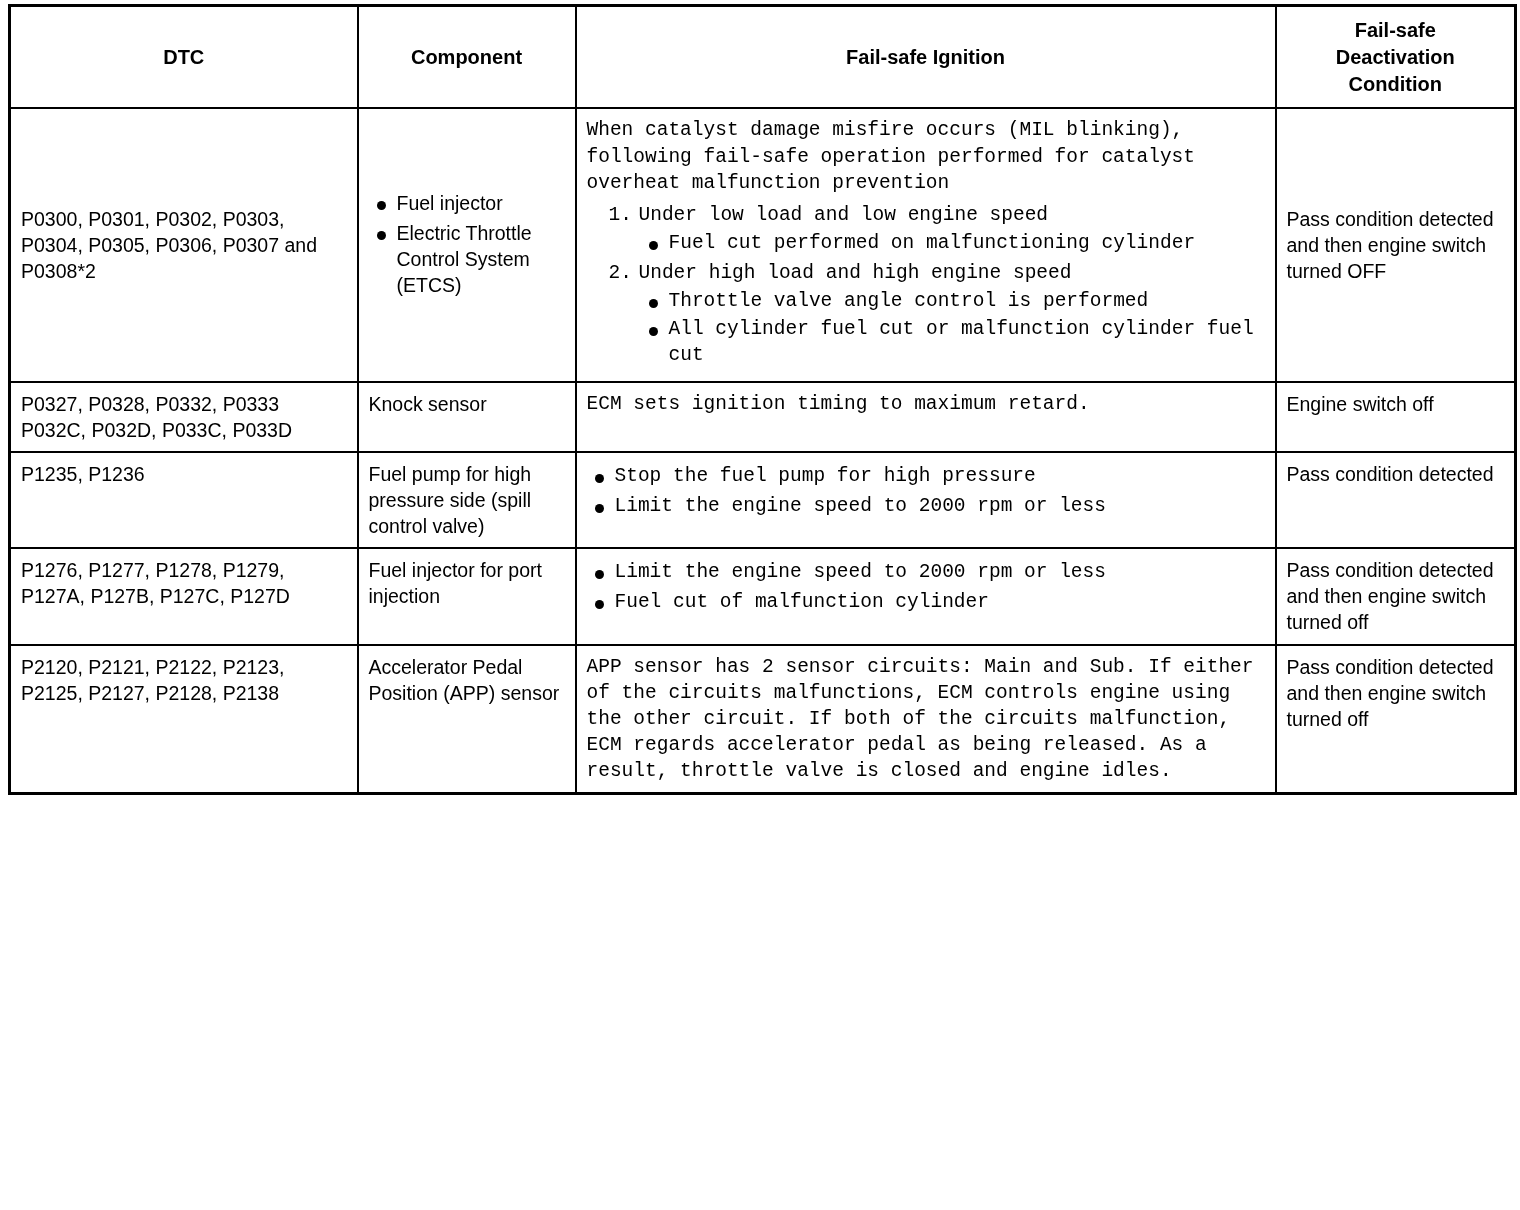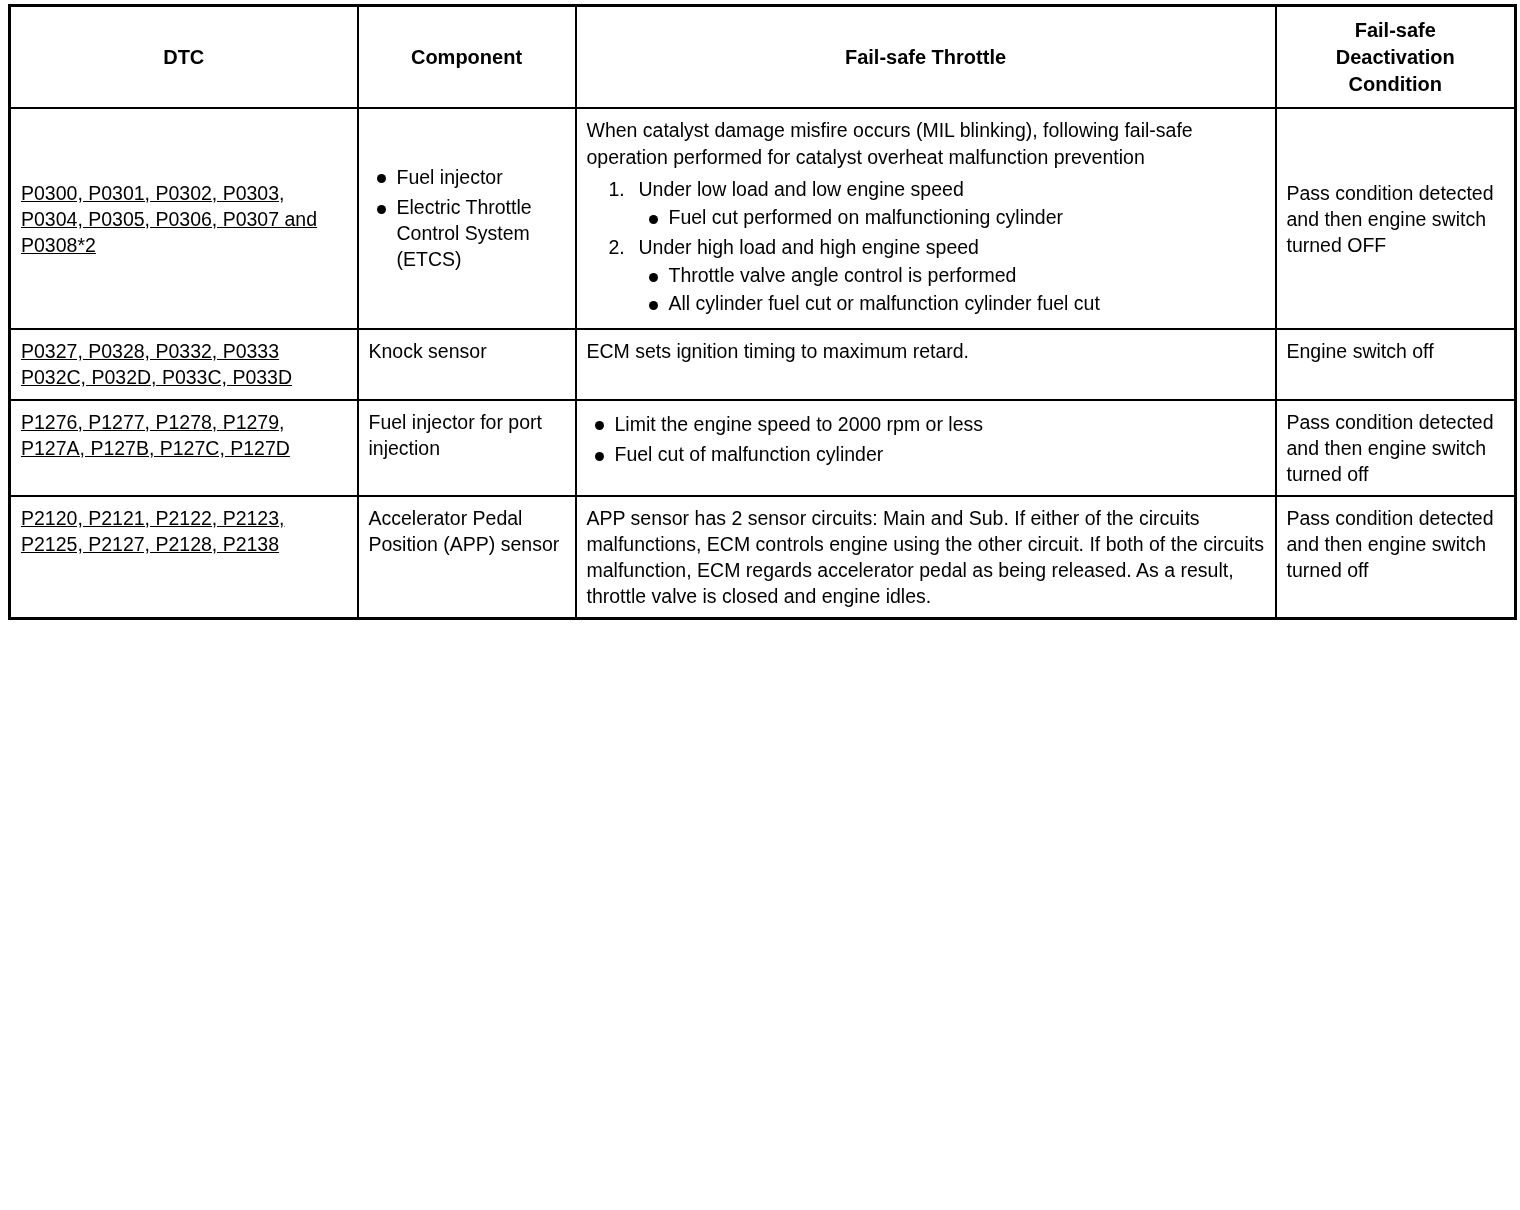--- a/index.html
+++ b/index.html
@@ -39,23 +39,23 @@
     vertical-align: middle;
     font-weight: bold;
     font-size: 20px;
     padding: 10px 8px;
   }
   col.c-dtc { width: 348px; }
   col.c-comp { width: 218px; }
   col.c-ops { width: 700px; }
   col.c-deact { width: 240px; }
 
-  td.cell-dtc { vertical-align: middle; text-decoration: underline; }
+  td.cell-dtc { vertical-align: middle; }
   td.cell-comp { vertical-align: middle; }
-  td.cell-ops { vertical-align: middle; }
+  td.cell-ops { vertical-align: middle; font-family: Liberation Mono, monospace; }
   td.cell-deact { vertical-align: middle; }
 
   .tall-row td.cell-dtc,
   .tall-row td.cell-comp,
   .tall-row td.cell-deact { vertical-align: middle; }
   .tall-row td.cell-ops { vertical-align: top; }
 
   ul.bullets {
     list-style: none;
     margin: 0;
@@ -117,21 +117,21 @@
     <colgroup>
       <col class="c-dtc">
       <col class="c-comp">
       <col class="c-ops">
       <col class="c-deact">
     </colgroup>
     <thead>
       <tr>
         <th>DTC</th>
         <th>Component</th>
-        <th>Fail-safe Throttle</th>
+        <th>Fail-safe Ignition</th>
         <th class="nowrap-block">Fail-safe
 Deactivation
 Condition</th>
       </tr>
     </thead>
     <tbody>
 
       <tr class="tall-row">
         <td class="cell-dtc">P0300, P0301, P0302, P0303, P0304, P0305, P0306, P0307 and P0308*2</td>
         <td class="cell-comp">
@@ -163,20 +163,31 @@
 
       <tr>
         <td class="cell-dtc">P0327, P0328, P0332, P0333 P032C, P032D, P033C, P033D</td>
         <td class="cell-comp">Knock sensor</td>
         <td class="cell-ops">ECM sets ignition timing to maximum retard.</td>
         <td class="cell-deact">Engine switch off</td>
       </tr>
 
 
 
+      <tr>
+        <td class="cell-dtc">P1235, P1236</td>
+        <td class="cell-comp">Fuel pump for high pressure side (spill control valve)</td>
+        <td class="cell-ops">
+          <ul class="bullets">
+            <li>Stop the fuel pump for high pressure</li>
+            <li>Limit the engine speed to 2000 rpm or less</li>
+          </ul>
+        </td>
+        <td class="cell-deact">Pass condition detected</td>
+      </tr>
 
       <tr>
         <td class="cell-dtc">P1276, P1277, P1278, P1279, P127A, P127B, P127C, P127D</td>
         <td class="cell-comp">Fuel injector for port injection</td>
         <td class="cell-ops">
           <ul class="bullets">
             <li>Limit the engine speed to 2000 rpm or less</li>
             <li>Fuel cut of malfunction cylinder</li>
           </ul>
         </td>

